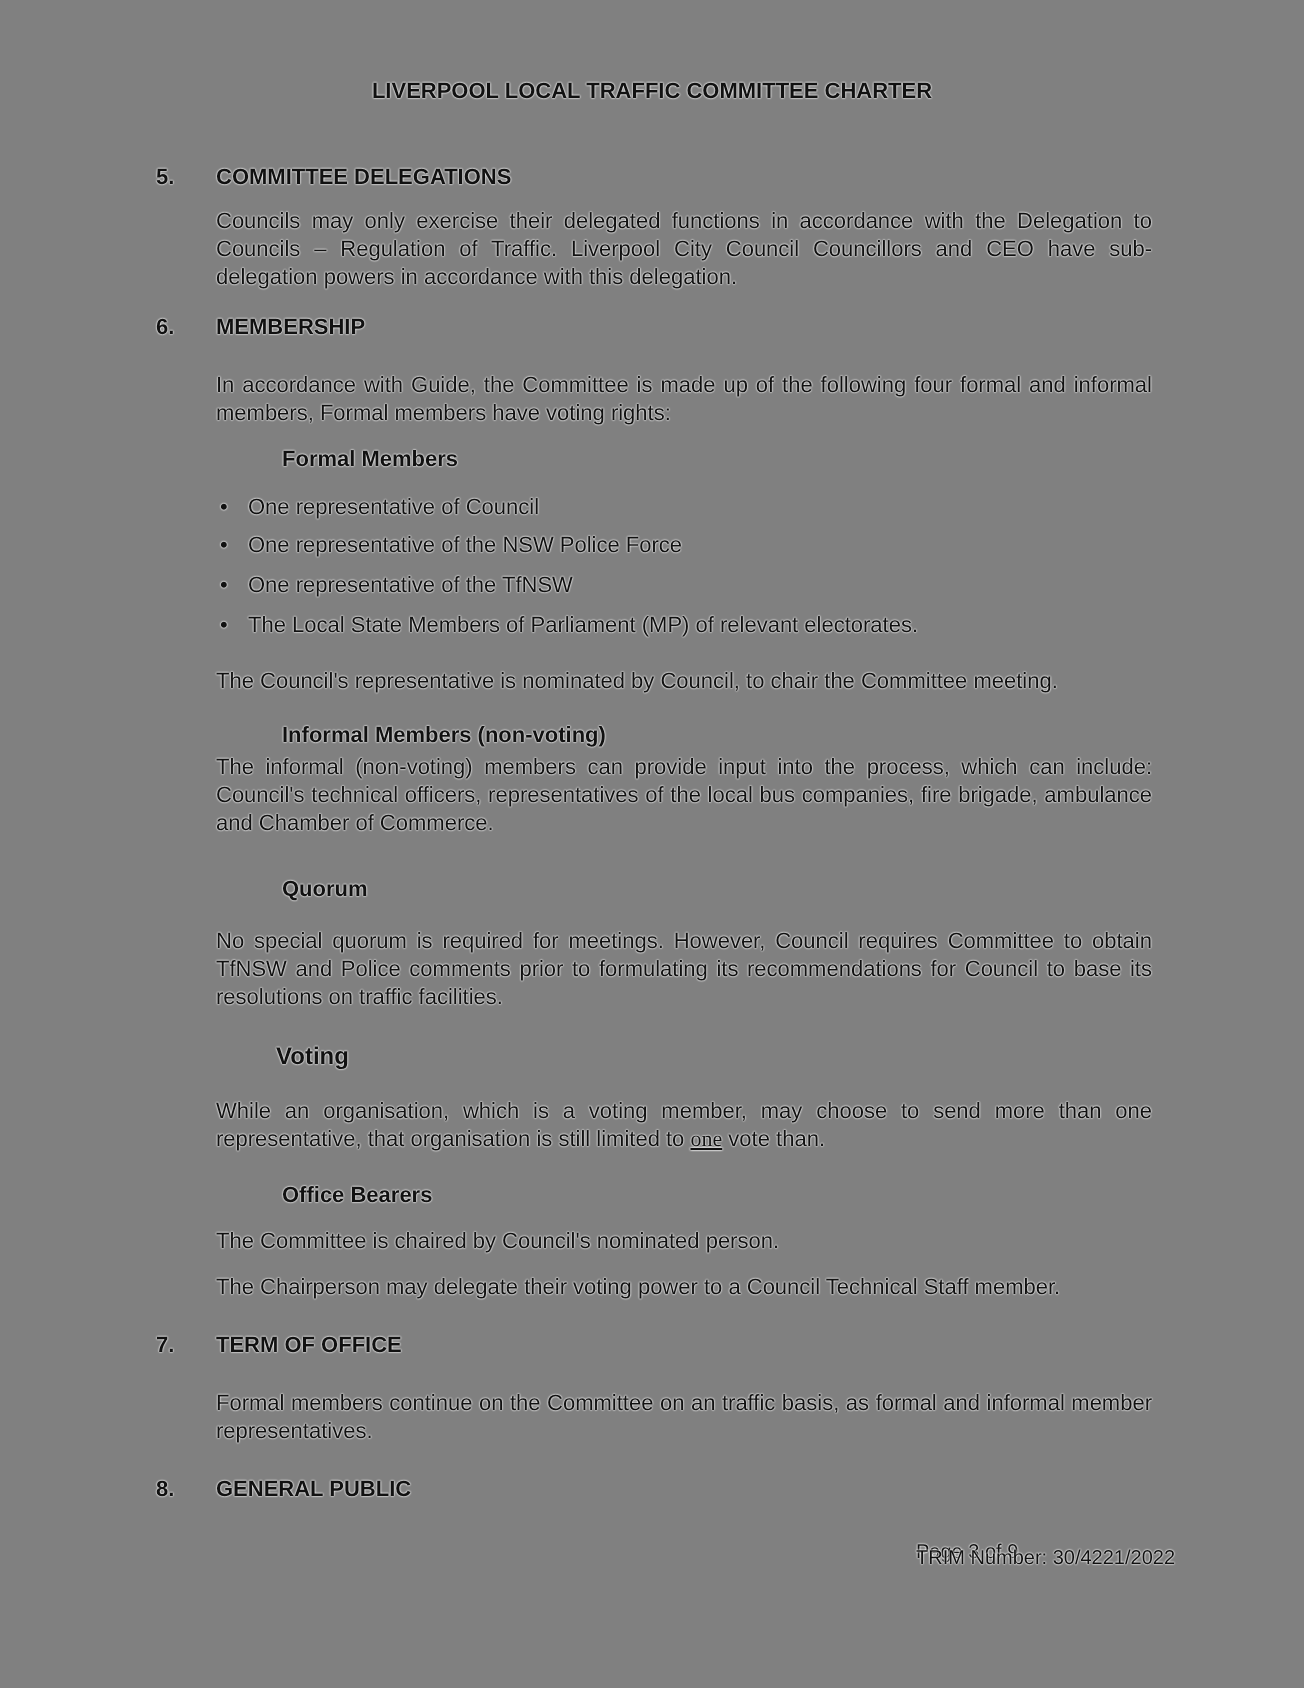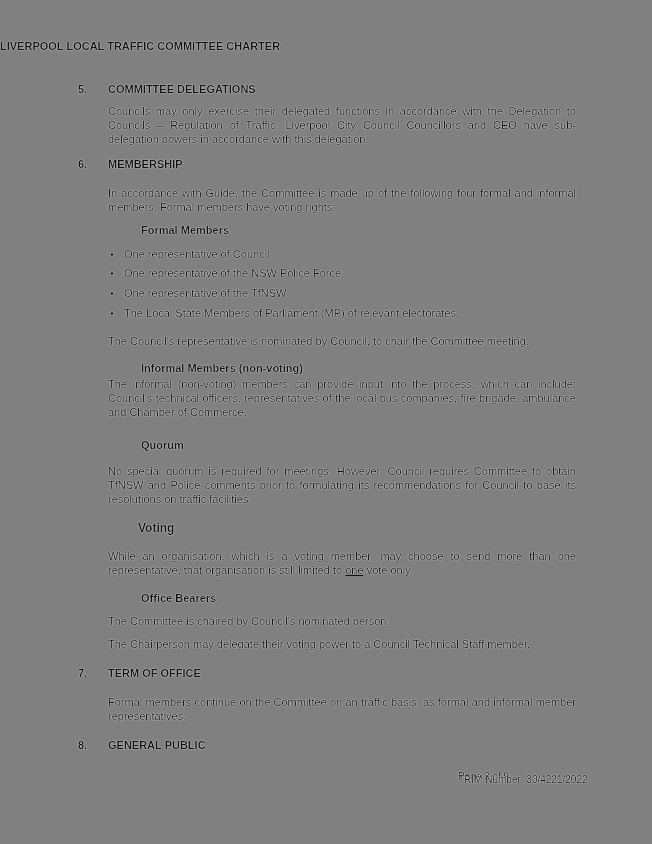--- a/index.html
+++ b/index.html
@@ -12,29 +12,29 @@
       overflow: hidden;
     }
     .txt {
       color: #111;
       text-shadow: 0 0 1px #fff, 0 0 1px #fff;
       font-size: 11px;
       line-height: 14px;
     }
     .title {
       position: absolute; top: 39px; left: 0; width: 652px;
-      font-weight: bold; font-size: 11px;
+      text-align: center; font-weight: bold; font-size: 11px;
     }
     .sec-num { position: absolute; left: 78px; font-weight: bold; }
     .sec-head { position: absolute; left: 108px; font-weight: bold; }
     .para { position: absolute; left: 108px; width: 468px; text-align: justify; }
     .sub { position: absolute; left: 108px; font-weight: bold; padding-left: 33px; }
     .bullet-dot { position: absolute; left: 110px; }
     .bullet-text { position: absolute; left: 124px; }
-    .underline { text-decoration: underline; }
+    .underline { text-decoration: underline; font-family: Liberation Serif, serif; }
     .footer { position: absolute; left: 458px; font-size: 10px; line-height: 11px; }
   </style>
 </head>
 <body>
 
 <div>
   <div class="txt title">LIVERPOOL LOCAL TRAFFIC COMMITTEE CHARTER</div>
 
   <div class="txt sec-num" style="top:82px">5.</div>
   <div class="txt sec-head" style="top:82px">COMMITTEE DELEGATIONS</div>
@@ -54,21 +54,21 @@
   <div class="txt bullet-dot" style="top:306px">•</div>
   <div class="txt bullet-text" style="top:306px">The Local State Members of Parliament (MP) of relevant electorates.</div>
 
   <div class="txt para" style="top:334px">The Council's representative is nominated by Council, to chair the Committee meeting.</div>
   <div class="txt sub" style="top:361px">Informal Members (non-voting)</div>
   <div class="txt para" style="top:377px">The informal (non-voting) members can provide input into the process, which can include: Council's technical officers, representatives of the local bus companies, fire brigade, ambulance and Chamber of Commerce.</div>
   <div class="txt sub" style="top:438px">Quorum</div>
   <div class="txt para" style="top:464px">No special quorum is required for meetings. However, Council requires Committee to obtain TfNSW and Police comments prior to formulating its recommendations for Council to base its resolutions on traffic facilities.</div>
 
   <div class="txt sub" style="top:521px; left:105px; font-size:12px">Voting</div>
-  <div class="txt para" style="top:549px"><span>While an organisation, which is a voting member, may choose to send more than one representative, that organisation is still limited to </span><span class="underline">one</span><span> vote only.</span></div>
+  <div class="txt para" style="top:549px"><span>While an organisation, which is a voting member, may choose to send more than one representative, that organisation is still limited to </span><span class="underline">one</span><span> vote than.</span></div>
   <div class="txt sub" style="top:591px">Office Bearers</div>
   <div class="txt para" style="top:614px">The Committee is chaired by Council's nominated person.</div>
   <div class="txt para" style="top:637px">The Chairperson may delegate their voting power to a Council Technical Staff member.</div>
 
   <div class="txt sec-num" style="top:666px">7.</div>
   <div class="txt sec-head" style="top:666px">TERM OF OFFICE</div>
   <div class="txt para" style="top:695px">Formal members continue on the Committee on an traffic basis, as formal and informal member representatives.</div>
 
   <div class="txt sec-num" style="top:738px">8.</div>
   <div class="txt sec-head" style="top:738px">GENERAL PUBLIC</div>

